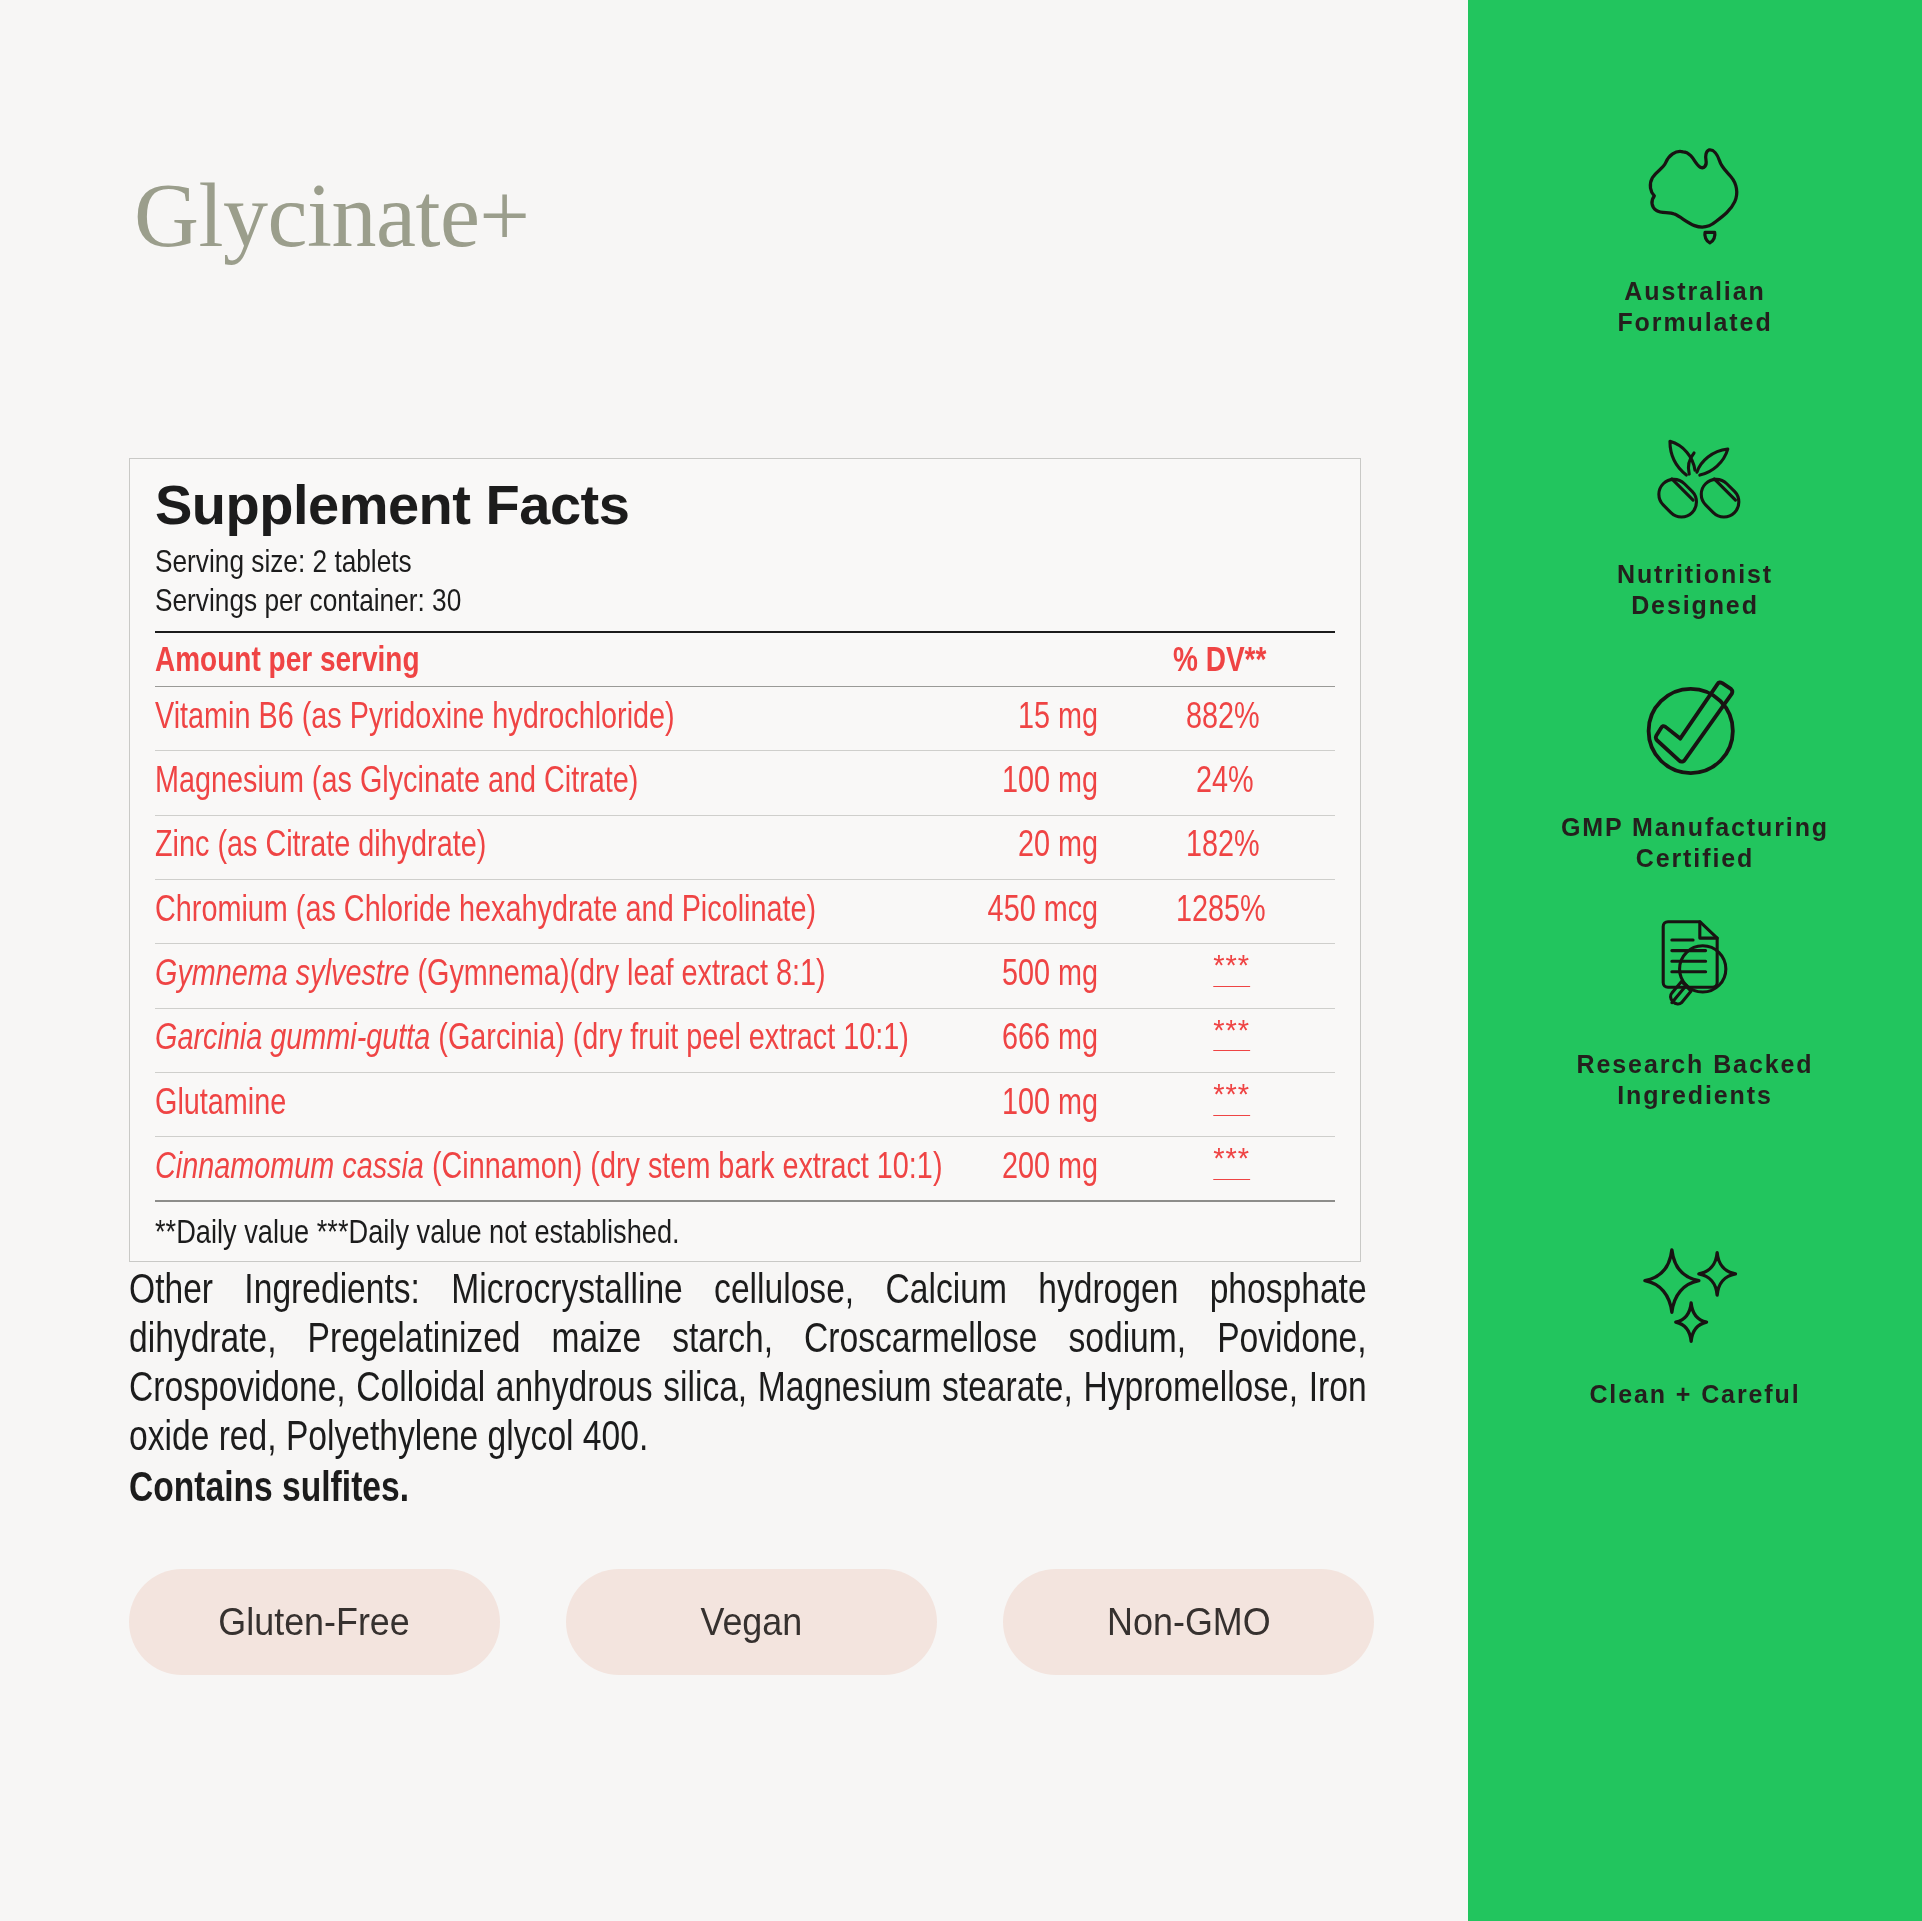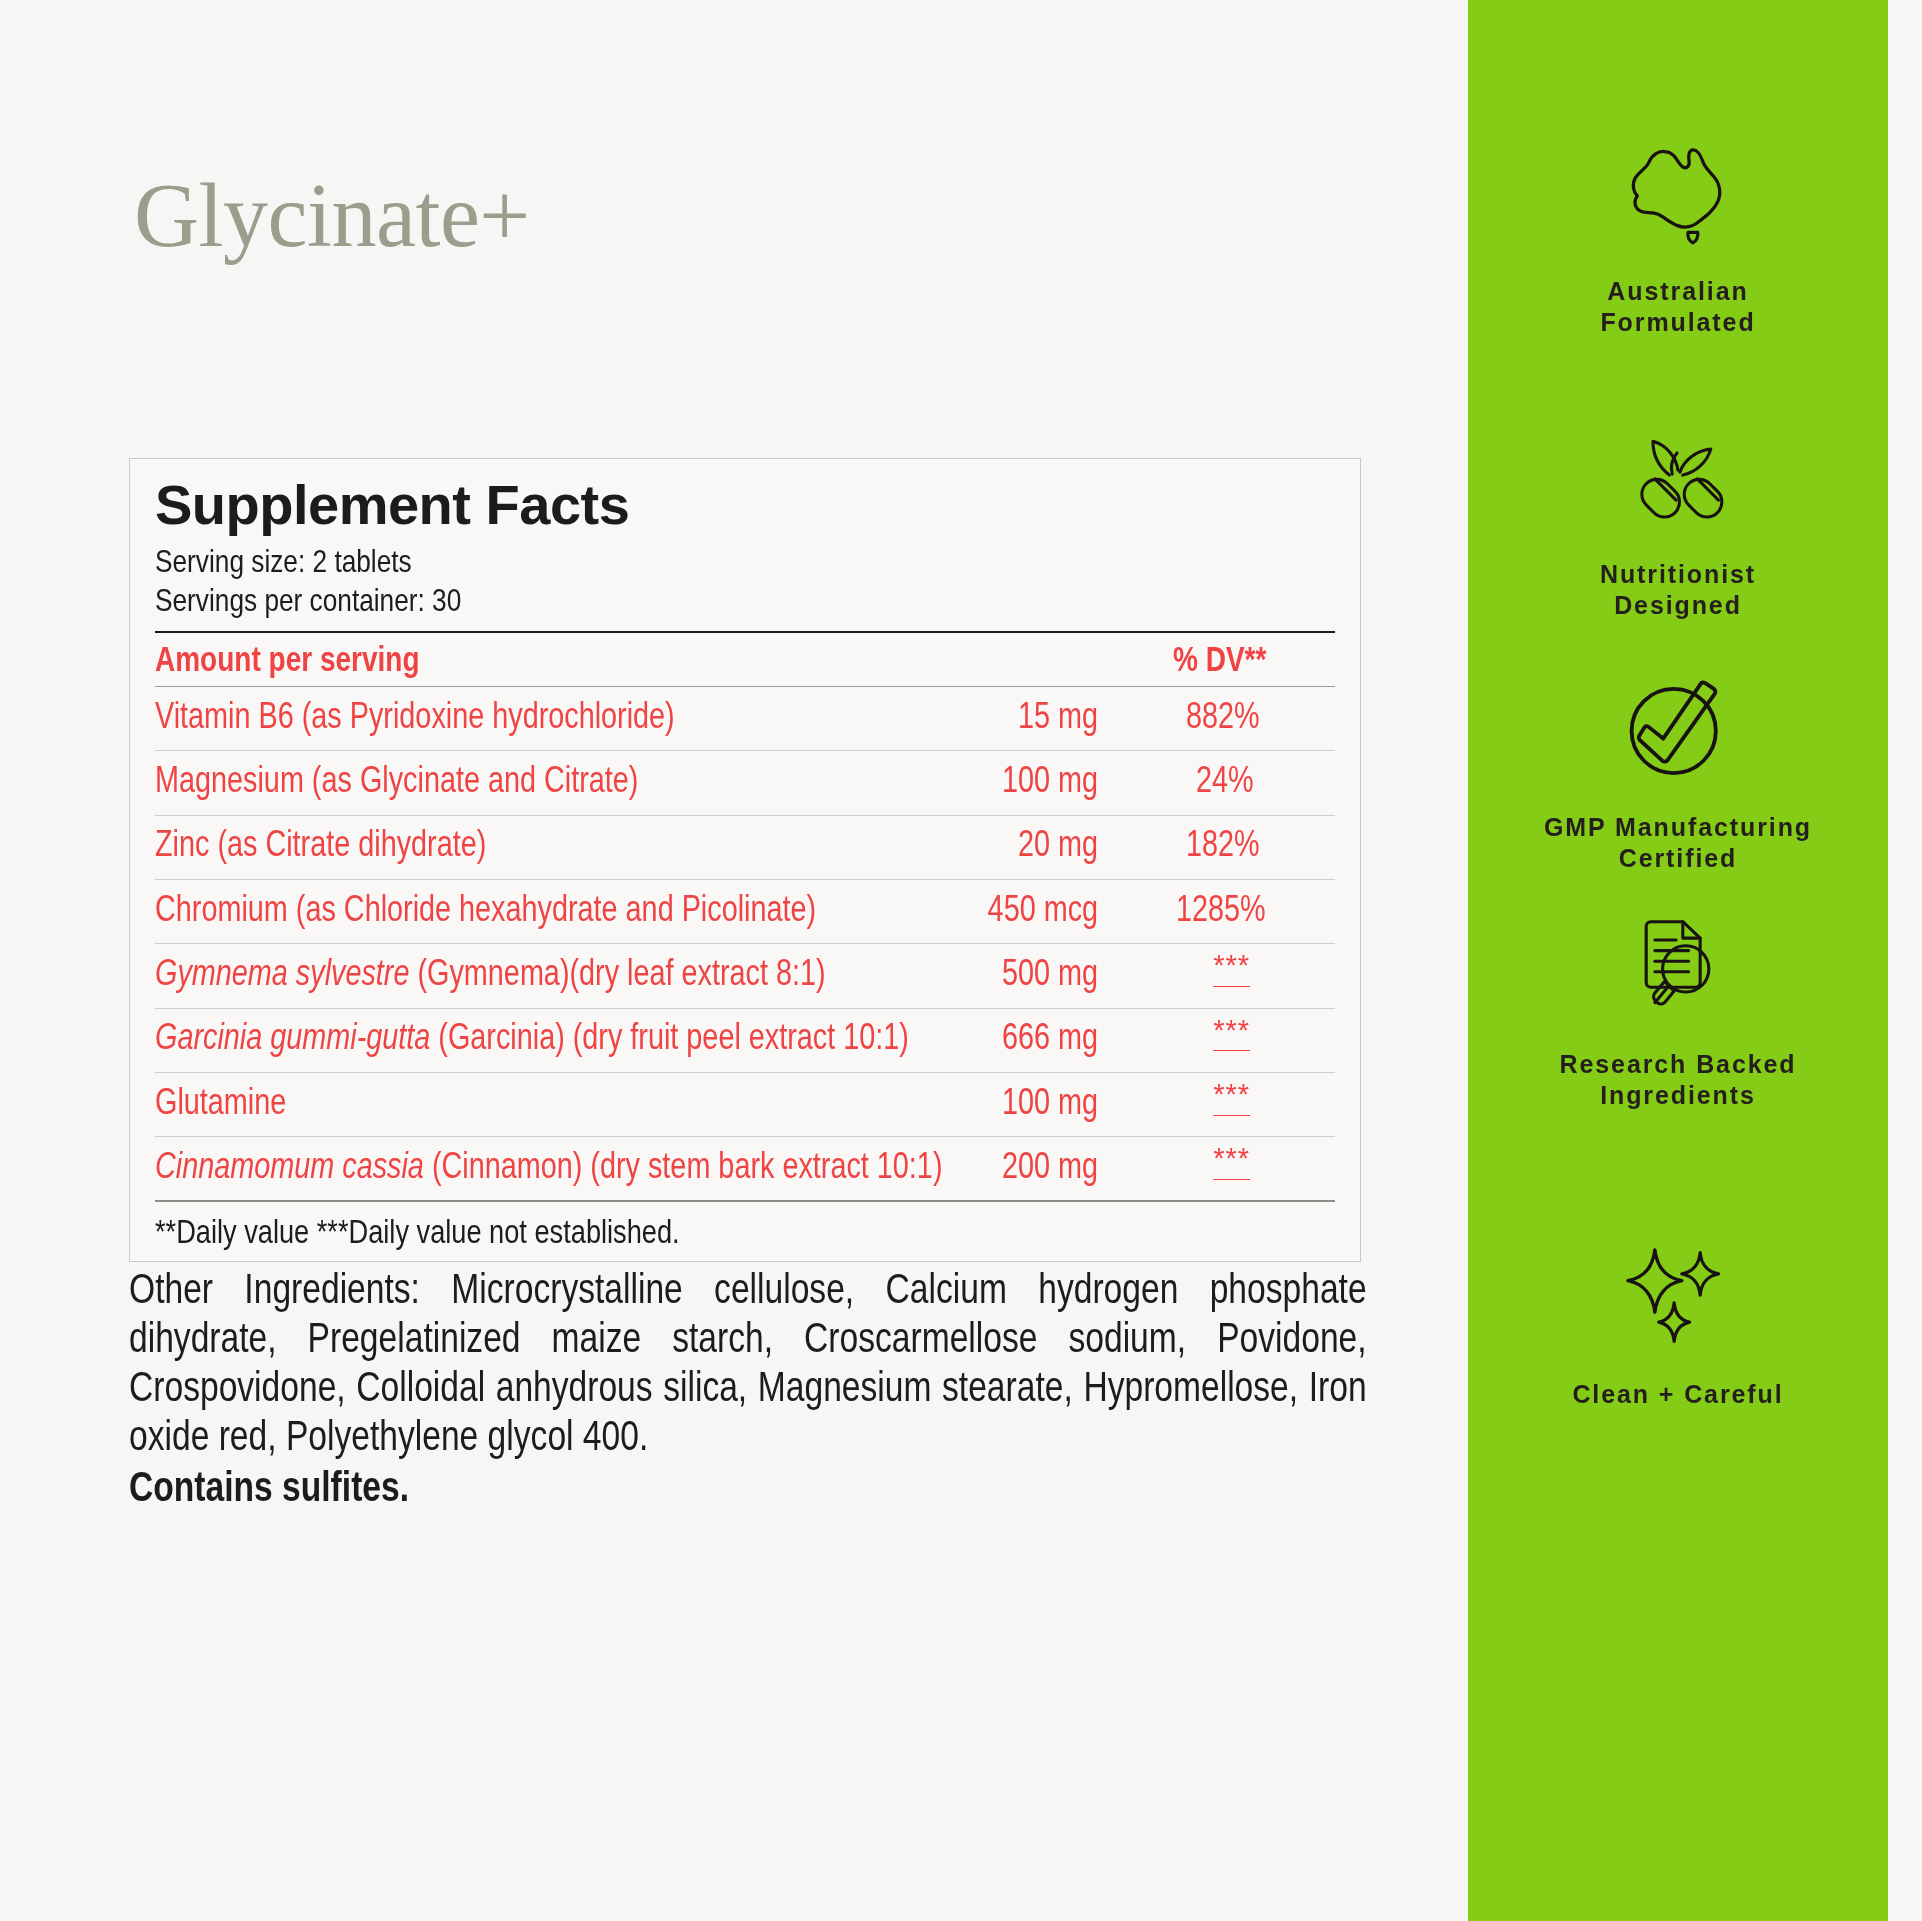--- a/index.html
+++ b/index.html
@@ -181,23 +181,23 @@
     justify-content: center;
     font-family: "Liberation Sans Narrow", "Liberation Sans", sans-serif;
     font-stretch: condensed;
     font-size: 39px;
     color: #36312f;
   }
   .pill span { transform: scaleX(0.92); display:inline-block; }
 
   
   .sidebar {
-    width: 420px;
+    width: 454px;
     height: 1921px;
-    background: #84cc16;
+    background: #22c55e;
     position: relative;
     box-sizing: border-box;
     display: flex;
     flex-direction: column;
     align-items: center;
   }
   .feature {
     position: absolute;
     left: 0; right: 0;
     display: flex;
@@ -292,20 +292,31 @@
       </table>
 
       <div class="footnote">**Daily value  ***Daily value not established.</div>
     </div>
 
     <div class="other-ing">
       <span>Other Ingredients: Microcrystalline cellulose, Calcium hydrogen phosphate dihydrate, Pregelatinized maize starch, Croscarmellose sodium, Povidone, Crospovidone, Colloidal anhydrous silica, Magnesium stearate, Hypromellose, Iron oxide red, Polyethylene glycol 400.</span>
       <span class="contains-sulfites">Contains sulfites.</span>
     </div>
 
+    <div class="badges" id="badges">
+        <div class="pill">
+          <span>Gluten-Free</span>
+        </div>
+        <div class="pill">
+          <span>Vegan</span>
+        </div>
+        <div class="pill">
+          <span>Non-GMO</span>
+        </div>
+      </div>
   </div>
 
   <div class="sidebar">
 
     <div class="feature f1">
       <div class="ic">
         <svg width="113" height="108" viewBox="0 0 118 112" fill="none" stroke="#181312" stroke-width="3.4" stroke-linejoin="round" stroke-linecap="round">
           <path d="M46 12 C38 10 31 16 28 23 C25 30 18 32 14 39 C10 46 12 54 16 58 C12 63 13 70 18 73 C24 77 31 74 37 77 C44 80 50 86 58 89 C66 92 74 90 80 85 C88 79 96 73 100 64 C104 55 102 45 96 38 C91 32 86 28 84 21 C82 15 78 9 73 10 C70 11 69 16 70 21 C71 26 68 30 64 28 C60 26 58 20 54 16 C51 13 49 12 46 12 Z"></path>
           <path d="M69 96 C68 100 70 105 74 107 C78 105 80 100 79 96 Z"></path>
         </svg>

